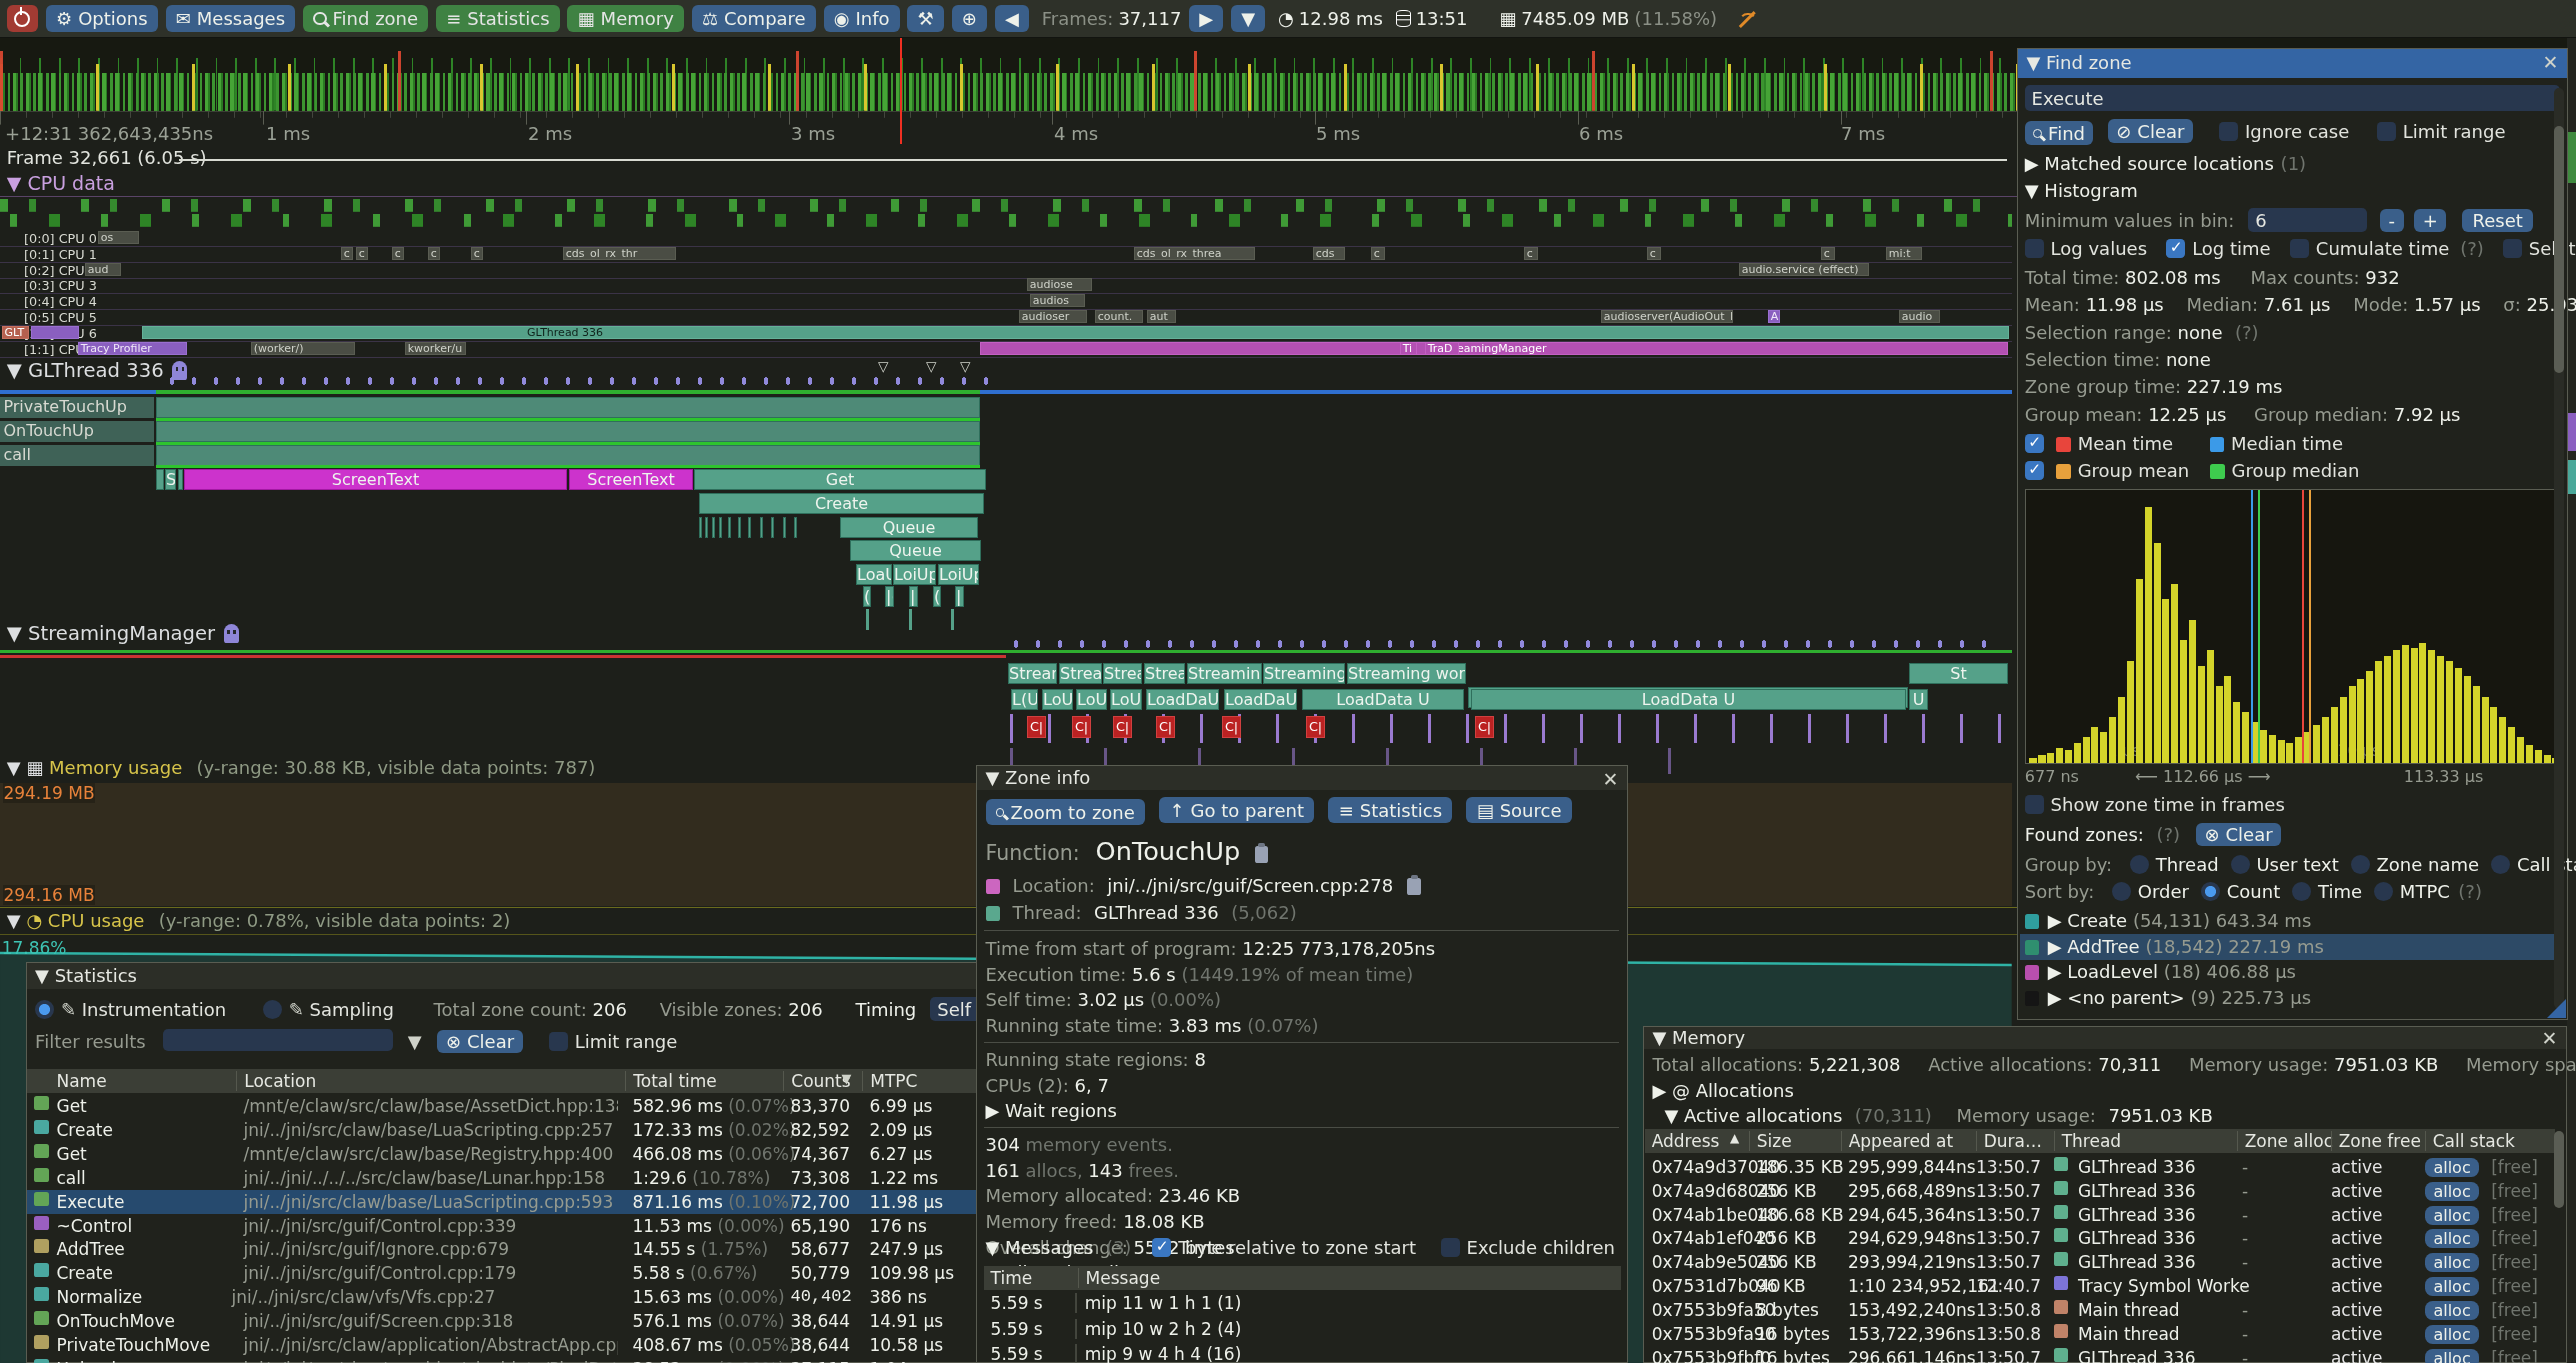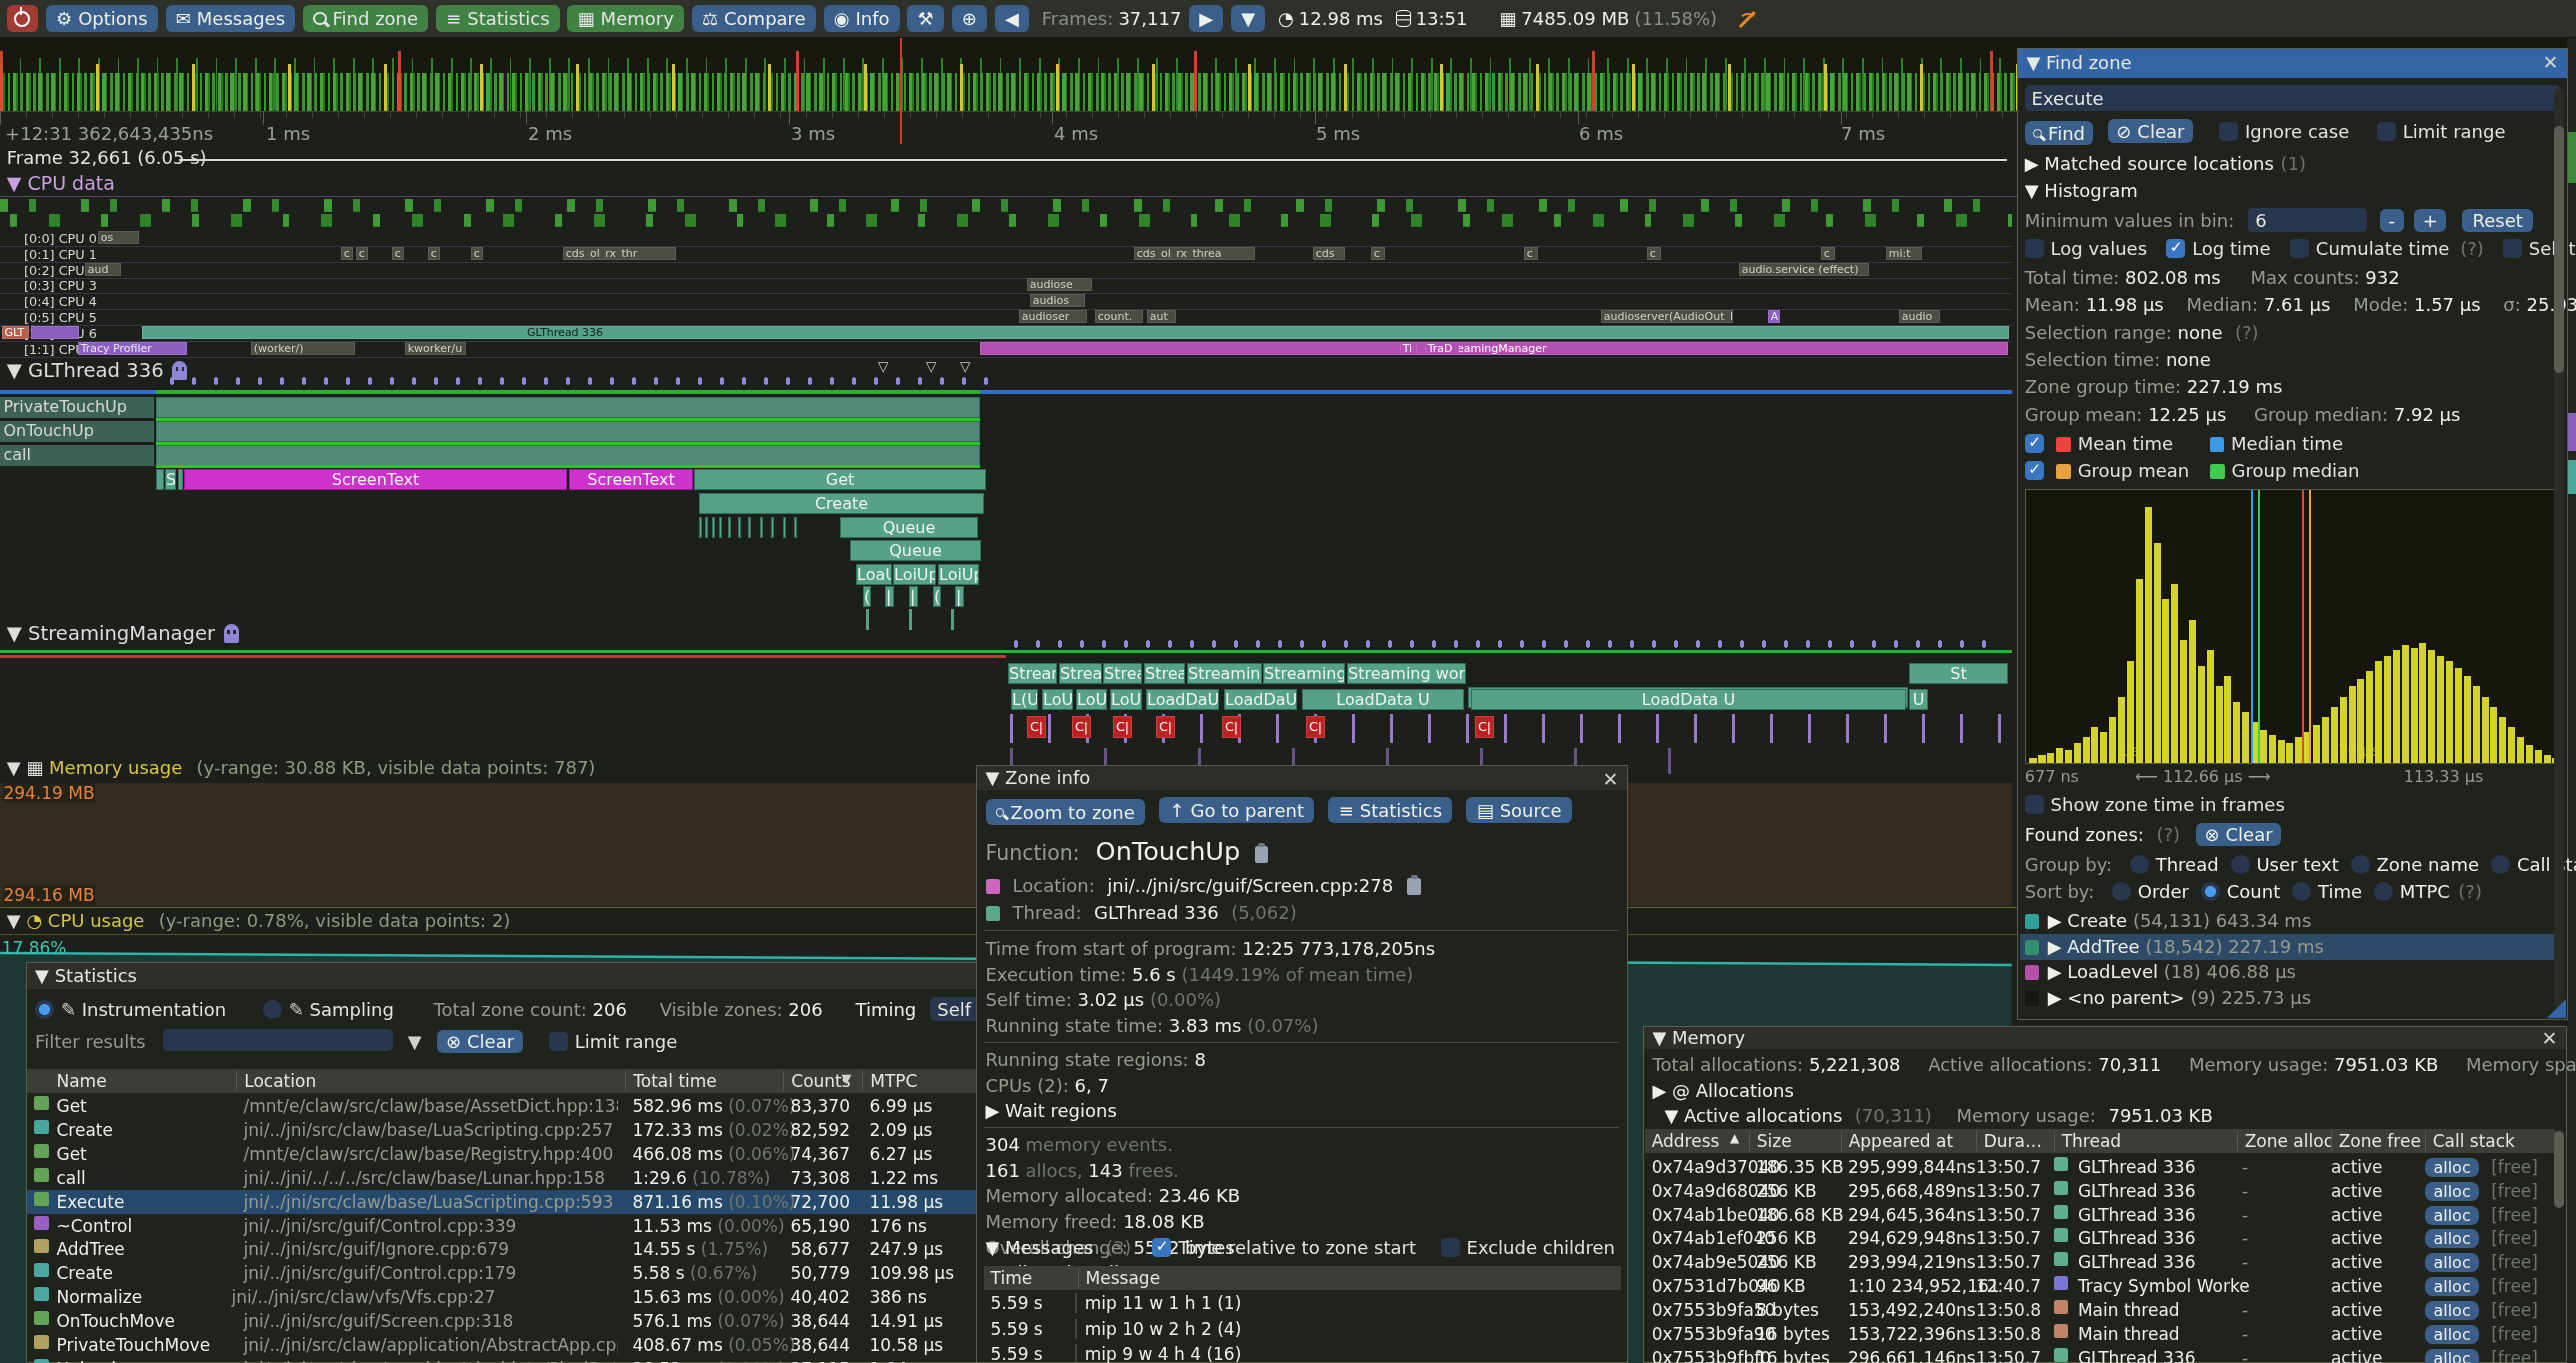--- a/index.html
+++ b/index.html
@@ -478,21 +478,21 @@
           <span class="scell glabel" style="left: 216px; width: 375px;">jni/../jni/src/guif/Control.cpp:179</span>
           <span class="scell" style="left: 605px;"><span class="wval">5.58 s </span><span class="dimval">(0.67%)</span></span>
           <span class="scell wval" style="left: 763px;">50,779</span>
           <span class="scell wval" style="left: 842px;">109.98 µs</span>
         </div>
         <div class="srow" style="top: 322px;">
           <span class="swatch scell" style="left: 6.8px; background: rgb(74, 168, 160);"></span>
           <span class="scell wval" style="left: 29px;">Normalize</span>
           <span class="scell glabel" style="left: 204px; width: 375px;">jni/../jni/src/claw/vfs/Vfs.cpp:27</span>
           <span class="scell" style="left: 605px;"><span class="wval">15.63 ms </span><span class="dimval">(0.00%)</span></span>
-          <span class="scell wval" style="left: 763px;">40,402</span>
+          <span class="scell wval" style="left: 763px; font-family: Liberation Mono, monospace;">40,402</span>
           <span class="scell wval" style="left: 842px;">386 ns</span>
         </div>
         <div class="srow" style="top: 346px;">
           <span class="swatch scell" style="left: 6.8px; background: rgb(99, 165, 86);"></span>
           <span class="scell wval" style="left: 29px;">OnTouchMove</span>
           <span class="scell glabel" style="left: 216px; width: 375px;">jni/../jni/src/guif/Screen.cpp:318</span>
           <span class="scell" style="left: 605px;"><span class="wval">576.1 ms </span><span class="dimval">(0.07%)</span></span>
           <span class="scell wval" style="left: 763px;">38,644</span>
           <span class="scell wval" style="left: 842px;">14.91 µs</span>
         </div>

